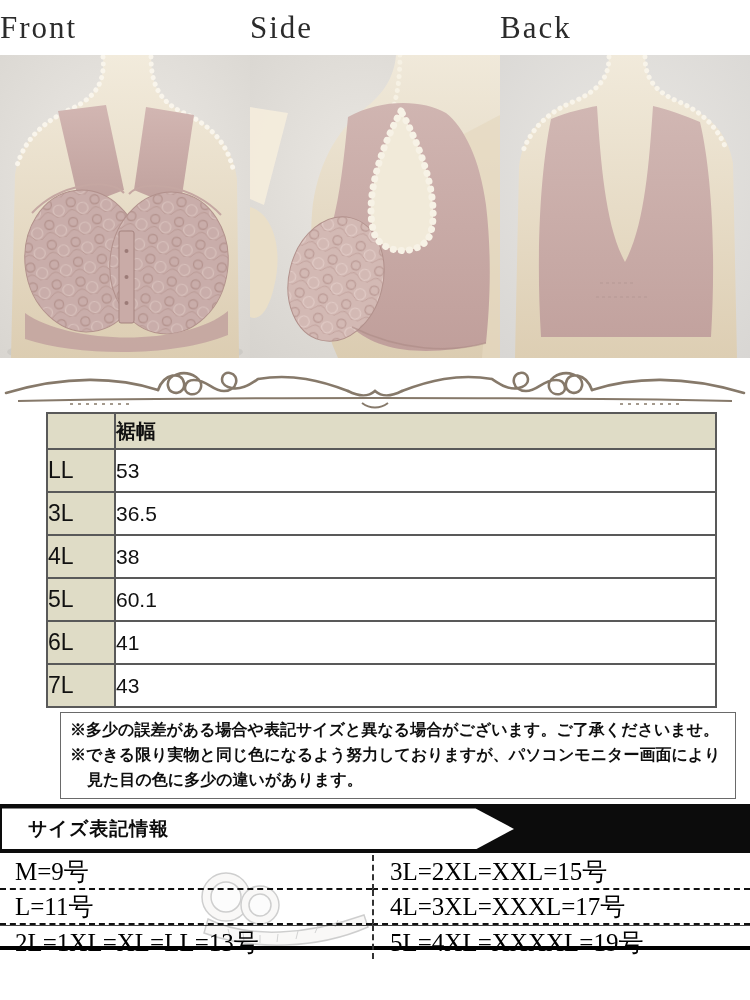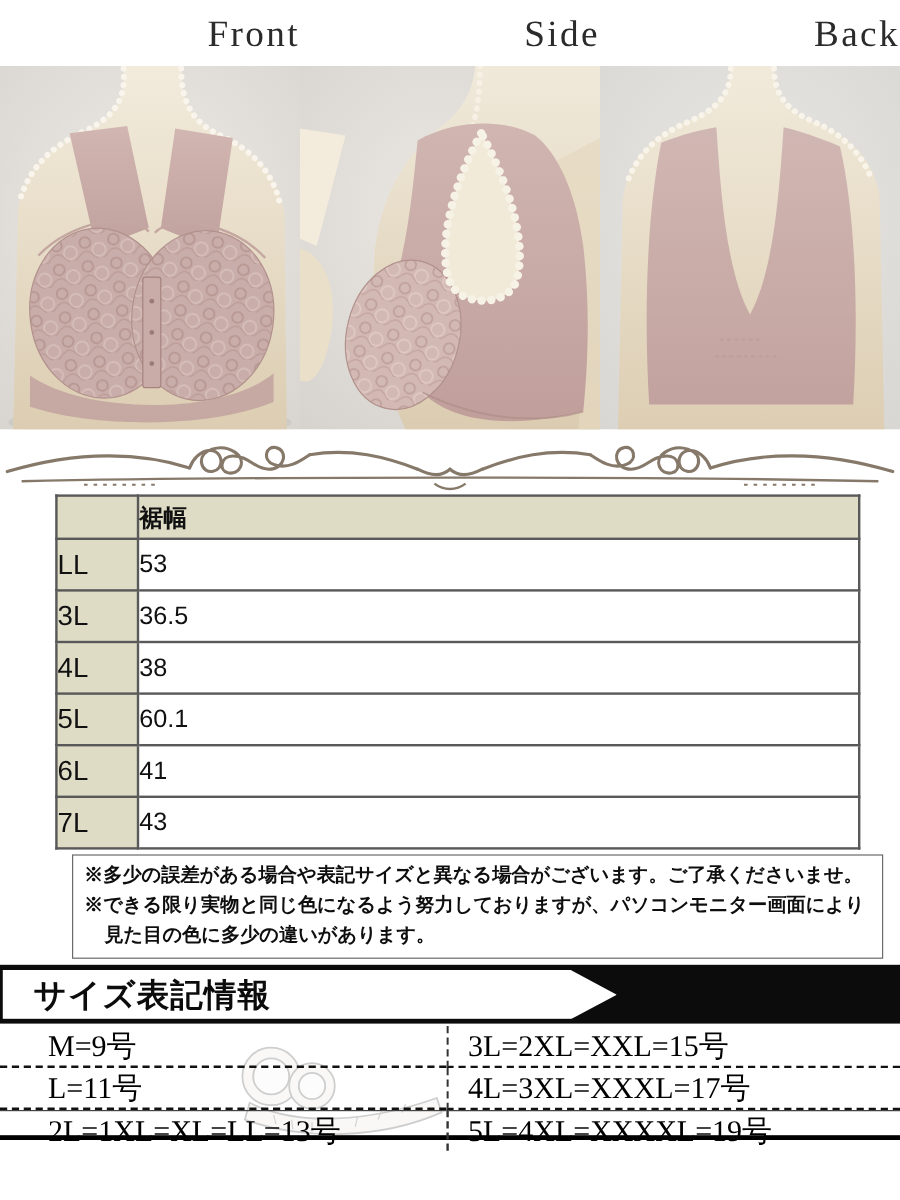--- a/index.html
+++ b/index.html
@@ -1,21 +1,21 @@
 <!DOCTYPE html>
 <html><head>
 <meta charset="utf-8">
 <style>
   html,body{margin:0;padding:0;background:#fff;}
   .page{position:relative;width:750px;height:1000px;background:#fff;overflow:hidden;
         font-family:"Liberation Sans",sans-serif;color:#111;}
 
   
   .labels-row{height:55px;display:flex;align-items:center;}
-  .labels-row .plabel{flex:1;text-align:right;font-family:"Liberation Serif",serif;
+  .labels-row .plabel{flex:1;text-align:left;font-family:"Liberation Serif",serif;
         font-size:31px;color:#2b2b2b;letter-spacing:2px;font-weight:400;}
 
   
   .photos{display:flex;height:303px;}
   .photo{width:250px;height:303px;}
   .photo svg{display:block;}
 
   
   .ornament{height:46px;margin-top:5px;}
 
@@ -37,29 +37,29 @@
   
   .notes{box-sizing:border-box;margin:4px 0 0 60px;width:676px;border:1px solid #6a6a6a;
         padding:5px 9px 6px;font-size:16px;font-weight:bold;line-height:1.55;color:#0e0e0e;}
   .note{padding-left:17px;text-indent:-17px;}
 
   
   .banner{margin-top:5px;height:49px;background:#0c0c0c;position:relative;}
   .pennant{position:absolute;left:2px;top:4px;width:512px;height:41px;background:#ffffff;
         clip-path:polygon(0 0,92.5% 0,100% 50%,92.5% 100%,0 100%);
         display:flex;align-items:center;}
-  .banner-title{font-family:"Liberation Serif",serif;font-weight:bold;font-size:27px;
+  .banner-title{font-family:"Liberation Serif",serif;font-weight:bold;font-size:19px;
         letter-spacing:1px;padding-left:26px;color:#0c0c0c;}
 
   
   .conv{position:relative;margin-top:2px;height:95px;box-sizing:border-box;
         border-bottom:4px solid #000;display:grid;
         grid-template-columns:372px 1fr;grid-template-rows:1fr 1fr 1fr;}
   .conv-cell{position:relative;z-index:1;font-family:"Liberation Serif",serif;font-size:25px;
-        color:#000;display:flex;align-items:center;padding-left:40px;}
+        color:#000;display:flex;align-items:center;padding-left:15px;}
   .conv-cell.rcol{border-left:2px dashed #333;padding-left:16px;}
   .conv-cell.row1{border-bottom:2px dashed #111;}
   .conv-cell.row2{border-bottom:2px dashed #111;}
   .conv-cell.row3{border-top:1px solid #444;}
   .tape{position:absolute;left:168px;top:2px;z-index:0;opacity:.5;}
 </style>
 </head>
 <body>
 
 <div class="page">

